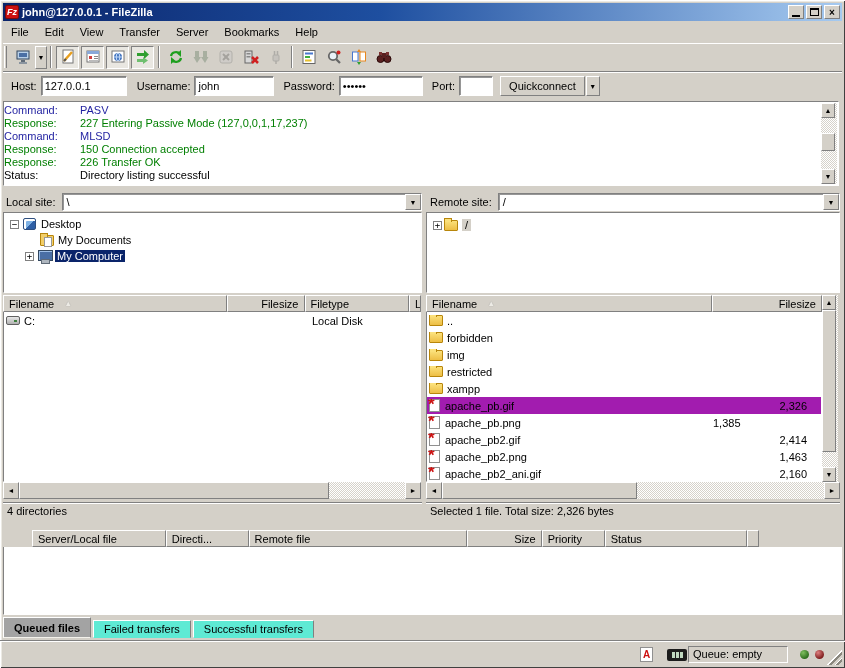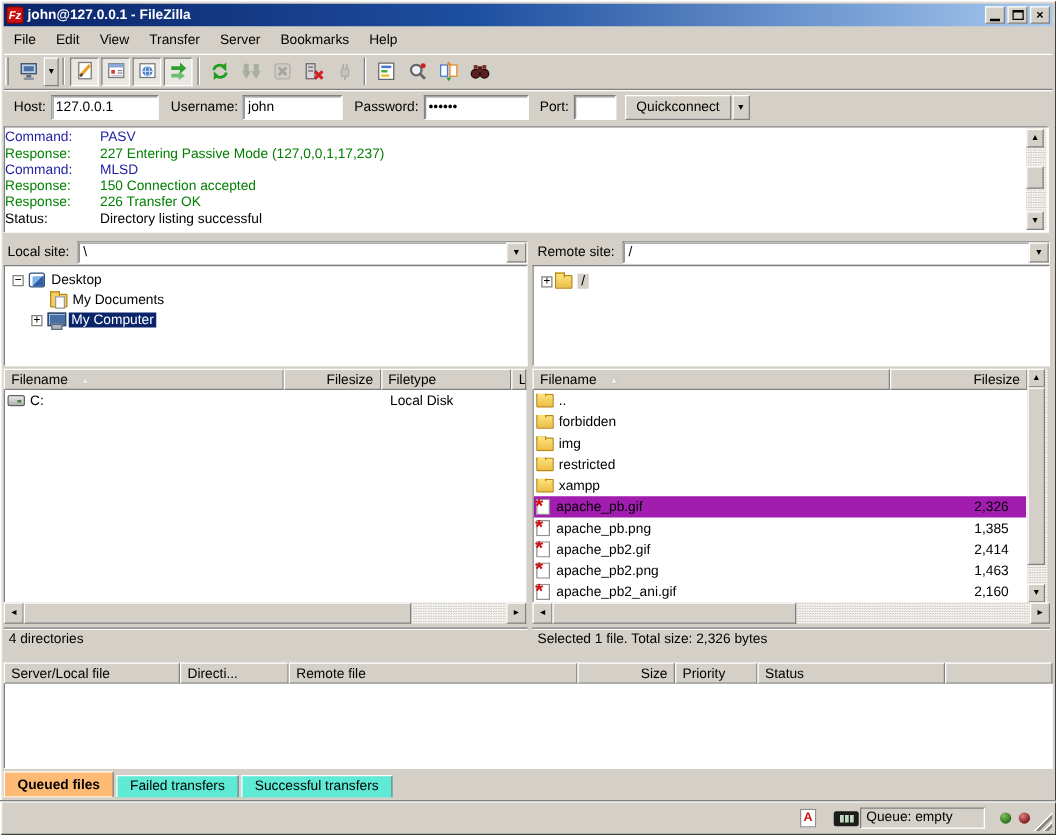--- a/index.html
+++ b/index.html
@@ -114,21 +114,21 @@
   .cell { overflow:hidden; }
 
   .statusline { height:17px; display:flex; align-items:center; padding-left:4px;
      border-top:1px solid #808080; box-shadow: inset 0 1px 0 #fff; }
 
   
   .queuebody { background:#fff; }
   .tabs { left:3px; top:617px; height:21px; display:flex; align-items:flex-end; }
   .tab { height:18px; display:flex; align-items:center; padding:0 10px;
      border:1px solid; border-color:#fff #808080 transparent #fff; background:#5eead4; margin-right:2px; }
-  .tab.active { height:21px; background:#fdba74; font-weight:bold; border-color:#fff #808080 #F4F2EC #fff; }
+  .tab.active { height:21px; background:#a3a3a3; font-weight:bold; border-color:#fff #808080 #F4F2EC #fff; }
 
   
   .statusbar { left:0; bottom:3px; width:845px; height:25px; border-top:1px solid #808080;
      box-shadow: inset 0 1px 0 #fff; }
   .ascii-ic { position:absolute; right:192px; top:6px; width:13px; height:15px; background:#fff; border:1px solid #909090;
      color:#CC1111; font-size:10px; font-weight:bold; text-align:center; line-height:14px; }
   .badge { position:absolute; right:158px; top:8px; width:20px; height:12px; background:#1C1C1C; border-radius:2px;
      display:flex; align-items:center; justify-content:center; gap:1px; }
   .badge b { width:3px; height:6px; background:#BFD8BF; display:block; }
   .qfield { position:absolute; right:57px; top:5px; width:100px; height:17px; line-height:15px; padding-left:4px; background:#D4D0C8; }
@@ -481,21 +481,21 @@
           <span class="i i-imgfile"></span>
           <span>apache_pb.gif</span>
         </div>
         <div class="cell" style="width:100px;text-align:right;padding-right:6px">2,326</div>
       </div>
     <div class="lrow">
         <div class="cell" style="width:286px;display:flex;align-items:center">
           <span class="i i-imgfile"></span>
           <span>apache_pb.png</span>
         </div>
-        <div class="cell" style="width:100px;text-align:right;padding-right:6px">1,385</div>
+        <div class="cell" style="width:100px;padding-right:6px">1,385</div>
       </div>
     <div class="lrow">
         <div class="cell" style="width:286px;display:flex;align-items:center">
           <span class="i i-imgfile"></span>
           <span>apache_pb2.gif</span>
         </div>
         <div class="cell" style="width:100px;text-align:right;padding-right:6px">2,414</div>
       </div>
     <div class="lrow">
         <div class="cell" style="width:286px;display:flex;align-items:center">
@@ -530,21 +530,21 @@
     <div class="sthumb abs" style="left:16px;top:0;width:195px;height:17px"></div>
     <div class="sbtn abs" style="right:0;top:0;width:16px;height:17px">
         <span>►</span>
       </div>
   </div>
 
   <div class="abs statusline" style="left:426px; top:502px; width:414px;">
     <span>Selected 1 file. Total size: 2,326 bytes</span>
   </div>
 
-  <div class="abs hdr" style="left:3px; top:530px; width:839px;">
+  <div class="abs hdr" style="left:3px; top:530px; width:756px;padding-left:29px;">
     <div class="hcell" style="width:141px">
         <span>Server/Local file</span>
       </div>
     <div class="hcell" style="width:87px">
         <span>Directi...</span>
       </div>
     <div class="hcell" style="width:231px">
         <span>Remote file</span>
       </div>
     <div class="hcell r" style="width:78px">

